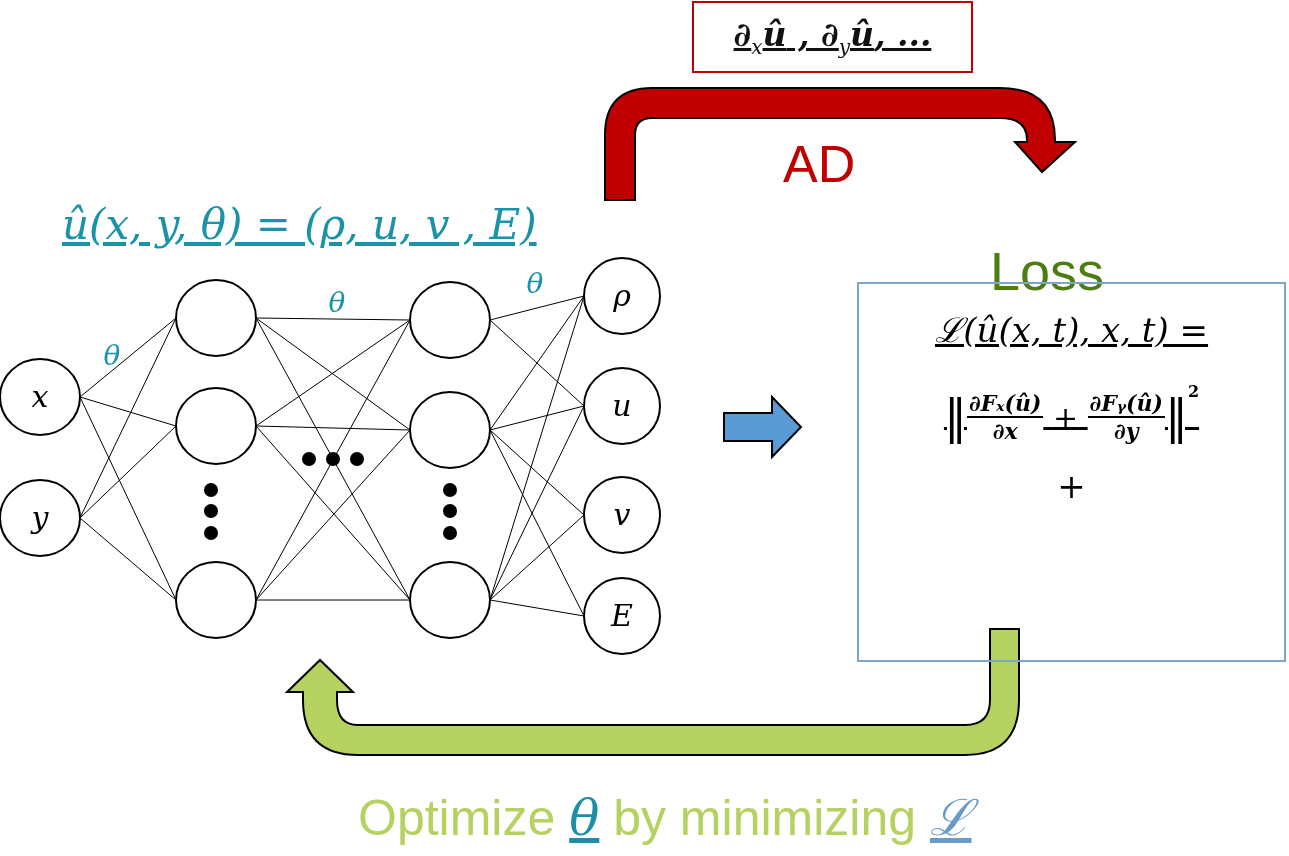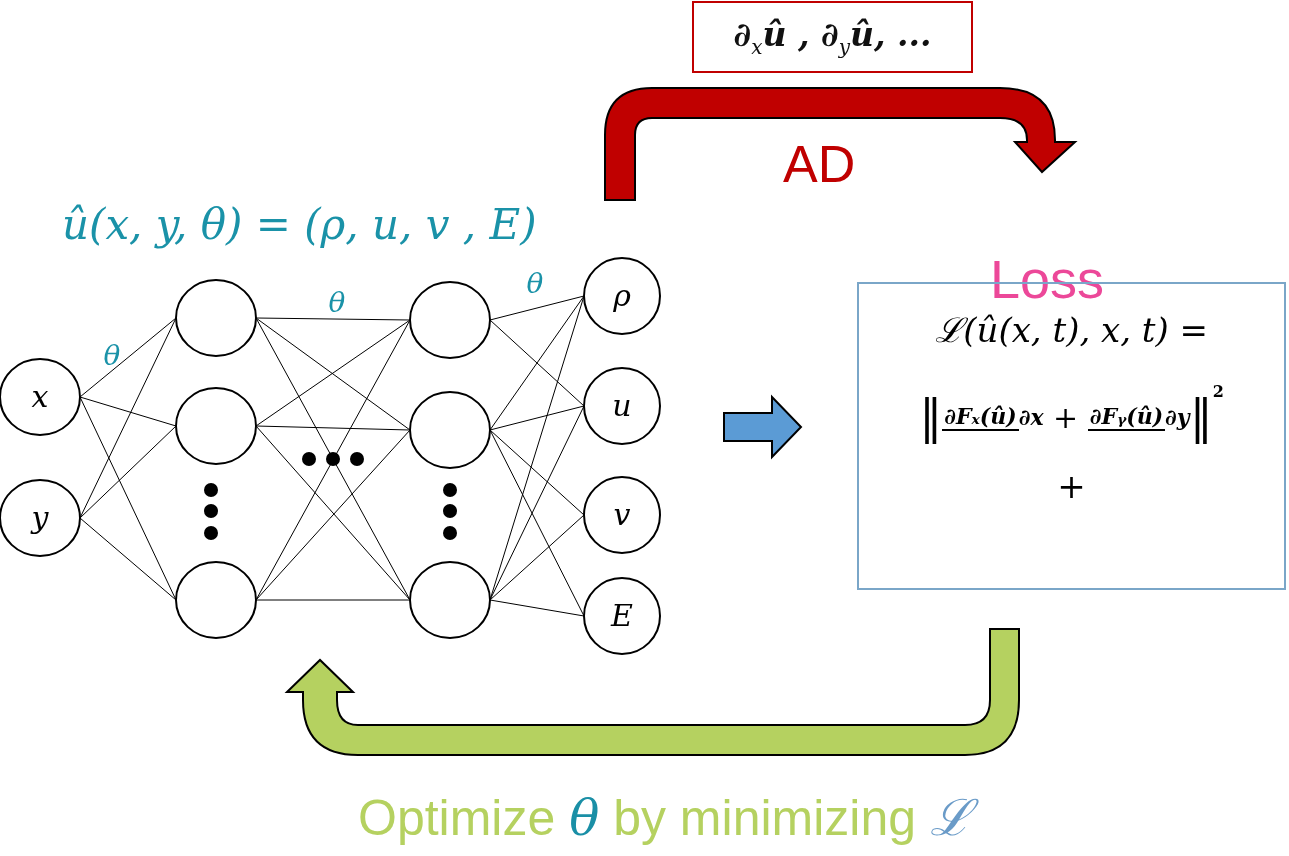--- a/index.html
+++ b/index.html
@@ -1,33 +1,33 @@
 <!DOCTYPE html>
 <html><head>
 <meta charset="utf-8">
 <style>
   html, body { margin: 0; padding: 0; background: #ffffff; }
   body { width: 1289px; height: 856px; position: relative; overflow: hidden; font-family: "Liberation Sans", sans-serif; }
   svg#diagram { position: absolute; left: 0; top: 0; }
-  .math { font-family: "DejaVu Serif", serif; font-style: italic; }
+  .math { font-family: "DejaVu Serif", serif; font-style: italic; text-decoration: underline; }
   .sans { font-family: "Liberation Sans", sans-serif; margin-top: 14px; }
   .node-circle { fill: #ffffff; stroke: #000000; stroke-width: 2; }
   .edge { stroke: #000000; stroke-width: 1; }
   .dot { fill: #000000; }
   .abs { position: absolute; white-space: nowrap; }
   #deriv-box { position: absolute; left: 692px; top: 1px; width: 281px; height: 72px; border: 2px solid #c00000; box-sizing: border-box; background: #fff; display: flex; align-items: center; justify-content: center; font-size: 33px; font-weight: bold; color: #111; }
   #deriv-box sub { font-size: 20px; font-weight: normal; }
-  #loss-title { left: 990px; top: 234px; font-size: 54px; color: #ec4899; }
-  #loss-box { position: absolute; left: 857px; top: 282px; width: 429px; height: 308px; border: 2px solid #7aa6c8; box-sizing: border-box; }
+  #loss-title { left: 990px; top: 226px; font-size: 54px; color: #4d7c0f; }
+  #loss-box { position: absolute; left: 857px; top: 282px; width: 429px; height: 380px; border: 2px solid #7aa6c8; box-sizing: border-box; }
   #ad-label { left: 783px; top: 120px; font-size: 52px; color: #c00000; }
   #net-eq { left: 62px; top: 200px; font-size: 42px; color: #1a92a8; }
   #opt-label { left: 358px; top: 768px; font-size: 50px; color: #b5d160; text-align: center; }
   .theta-col { color: #1a8fa6; }
   .L-col { color: #6a9bc8; }
-  .frac { display: inline-flex; flex-direction: row; align-items: center; vertical-align: middle; font-weight: bold; font-size: 22px; }
+  .frac { display: inline-flex; flex-direction: column; align-items: center; vertical-align: middle; font-weight: bold; font-size: 22px; }
   .frac .num { border-bottom: 2px solid #000; padding: 0 2px; }
 </style>
 </head>
 <body>
 
 <svg id="diagram" width="1289" height="856" viewBox="0 0 1289 856">
 
   <path d="M605,200 L605,135 Q605,88 652,88 L1000,88 Q1055,88 1055,140 L1055,142 L1075,142 L1042,172 L1015,142 L1027,142 L1027,140 Q1027,118 1000,118 L652,118 Q635,118 635,135 L635,200 Z" fill="#c00000" stroke="#000" stroke-width="2"></path>
 
   <path d="M1019,629 L1019,700 Q1019,755 965,755 L358,755 Q303,755 303,700 L303,692 L287,692 L320,660 L353,692 L337,692 L337,700 Q337,725 358,725 L965,725 Q990,725 990,700 L990,629 Z" fill="#b5d160" stroke="#000" stroke-width="2"></path>

